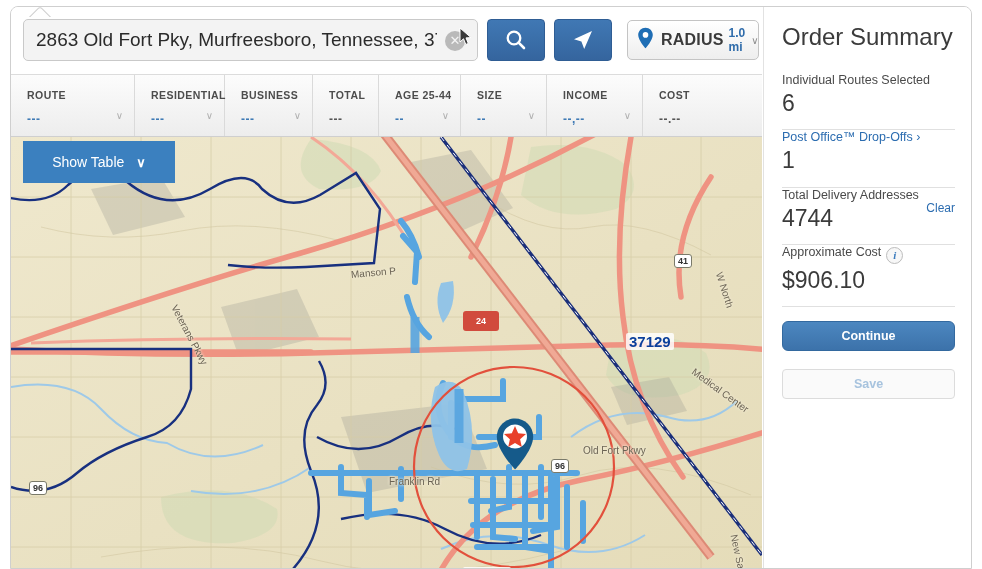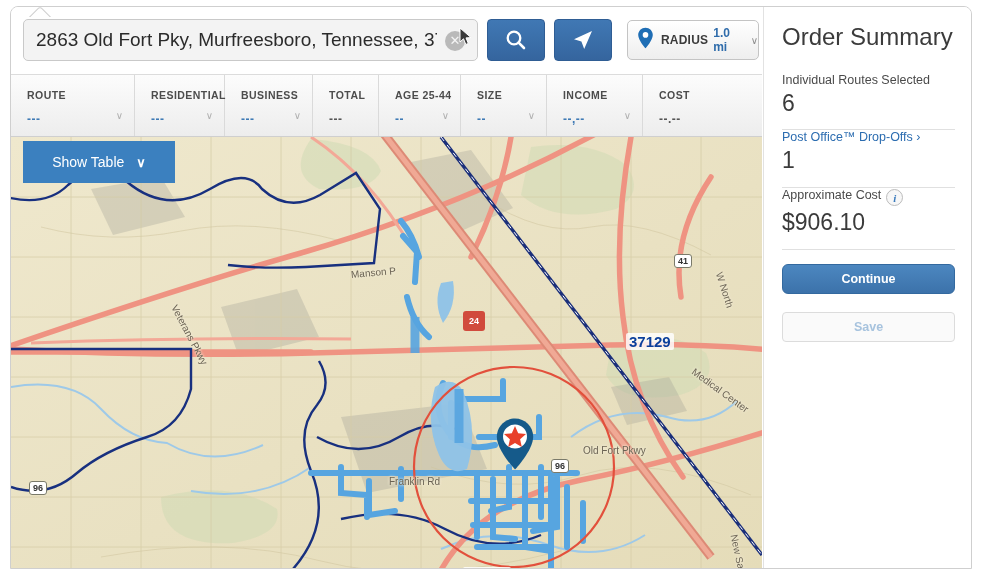--- a/index.html
+++ b/index.html
@@ -127,21 +127,21 @@
     background: linear-gradient(#ffffff, #eeeeee);
     border: 1px solid #c4c4c4;
     border-radius: 5px;
     display: flex;
     align-items: center;
     padding-left: 9px;
     cursor: pointer;
   }
   .pin-small { margin-right: 7px; display:block; }
   .radius-label {
-    font-size: 12px;
+    font-size: 16px;
     font-weight: bold;
     color: #3b3b3b;
     letter-spacing: .2px;
   }
   .radius-value {
     font-size: 12px;
     font-weight: bold;
     color: #2f6cab;
     margin-left: 5px;
   }
@@ -240,21 +240,21 @@
     border: 1px solid #7a7a6a;
     border-radius: 3px;
     font-size: 9px;
     font-weight: bold;
     color: #333;
     padding: 0 3px;
     line-height: 12px;
   }
   .shield-i {
     position: absolute;
-    width: 22px; height: 20px;
+    width: 36px; height: 20px;
     background: #d14b3d;
     color: #fff;
     border-radius: 3px;
     font-size: 9px;
     font-weight: bold;
     text-align: center;
     line-height: 20px;
   }
 
   
@@ -571,20 +571,25 @@
       <div class="sect">
         <div class="sect-label">Individual Routes Selected</div>
         <div class="sect-value">6</div>
       </div>
 
       <div class="sect">
         <div class="sect-label link">Post Office™ Drop-Offs ›</div>
         <div class="sect-value">1</div>
       </div>
 
+      <div class="sect">
+        <div class="sect-label">Total Delivery Addresses</div>
+        <span class="clear-link">Clear</span>
+        <div class="sect-value">4744</div>
+      </div>
 
       <div class="sect">
         <div class="sect-label">
           <span>Approximate Cost</span><span class="info-badge">i</span>
         </div>
         <div class="sect-value">$906.10</div>
       </div>
 
       <div class="sect" style="border-top:1px solid #e0e0e0;">
         <button class="btn-continue">Continue</button>

